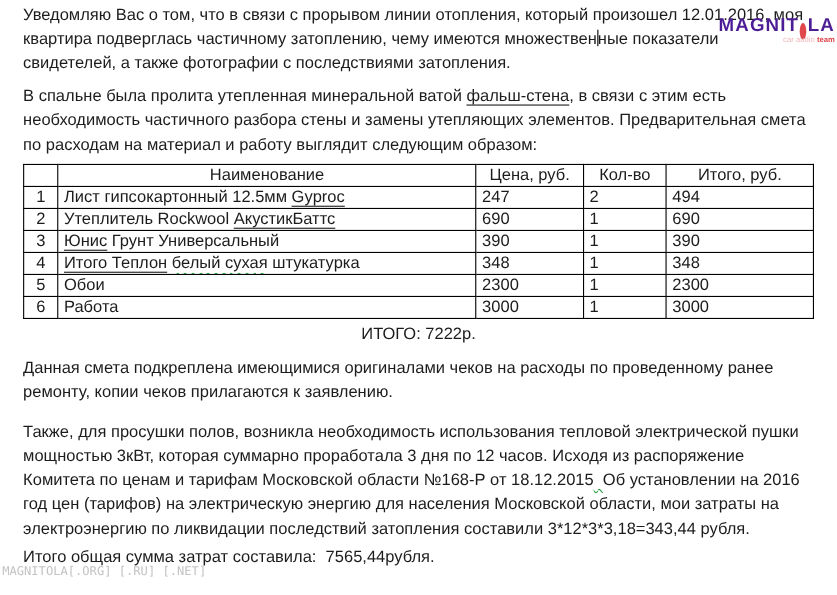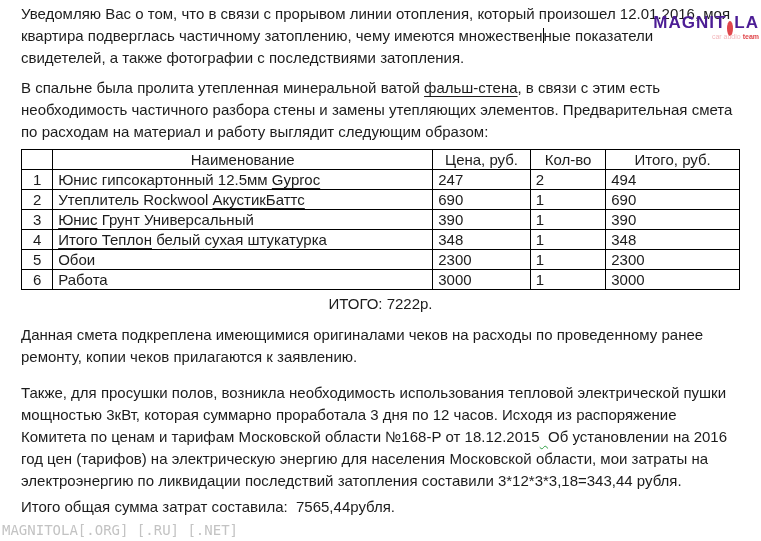--- a/index.html
+++ b/index.html
@@ -88,23 +88,23 @@
     margin:8px 1px -4px 1px;
     background:transparent;
   }
   .wm-top .subline{
     font-size:7px;line-height:8px;margin-top:1px;
     color:#f2b8bc;
   }
   .wm-top .subline .team{color:#e0474c;font-weight:bold;}
   
   .wm-bottom{
-    position:absolute;left:2px;bottom:3px;
+    position:absolute;left:2px;bottom:15px;
     font-family:"DejaVu Sans Mono", monospace;
-    font-size:14px;color:#c3c3c3;letter-spacing:0;
+    font-size:11px;color:#c3c3c3;letter-spacing:0;
     pointer-events:none;
   }
 </style>
 </head>
 <body>
 
 <div class="page">
 
 
   <div class="para p1">
@@ -126,21 +126,21 @@
     <tbody>
         <tr>
       <th></th>
       <th>Наименование</th>
       <th>Цена, руб.</th>
       <th>Кол-во</th>
       <th>Итого, руб.</th>
     </tr>
     <tr>
       <td class="num">1</td>
-      <td><span>Юнис гипсокартонный 12.5мм </span><span class="sq-red">Gyproc</span><span></span></td>
+      <td><span>Лист гипсокартонный 12.5мм </span><span class="sq-red">Gyproc</span><span></span></td>
       <td>247</td>
       <td>2</td>
       <td>494</td>
     </tr>
     <tr>
       <td class="num">2</td>
       <td><span>Утеплитель Rockwool </span><span class="sq-red">АкустикБаттс</span><span></span></td>
       <td>690</td>
       <td>1</td>
       <td>690</td>

